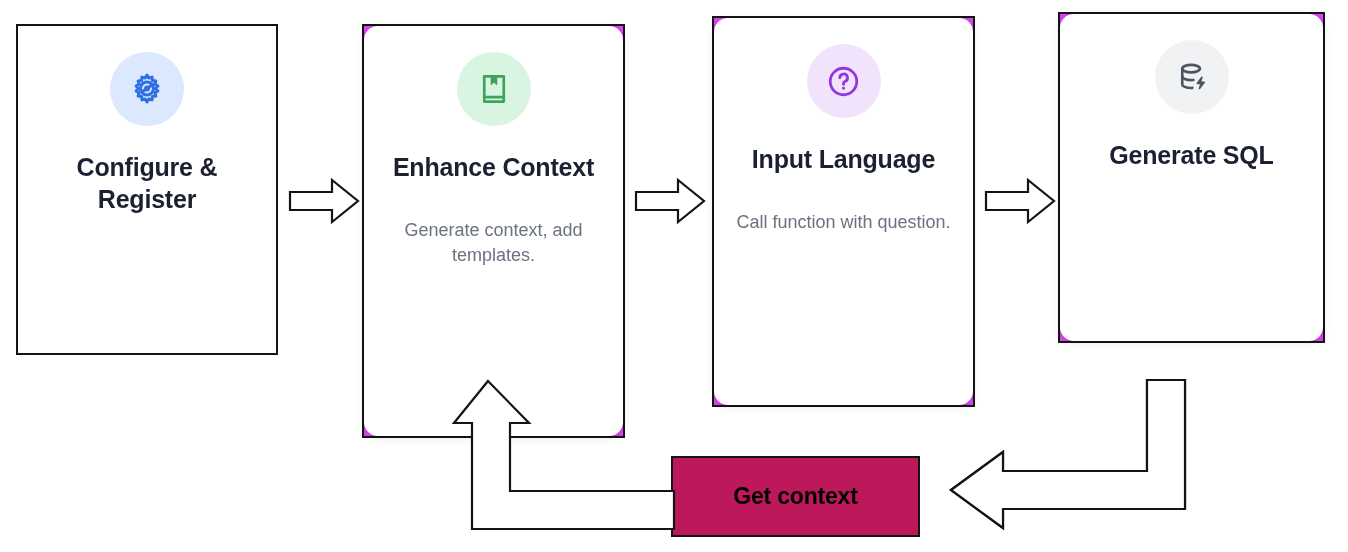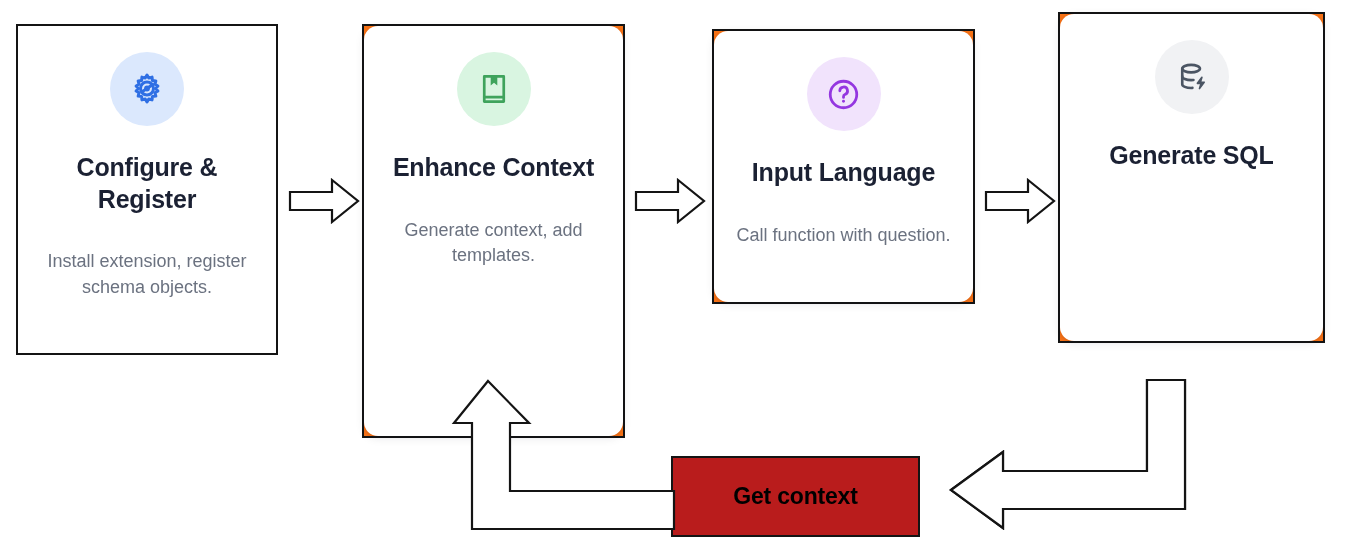--- a/index.html
+++ b/index.html
@@ -16,21 +16,21 @@
     height: 552px;
     background: #ffffff;
     overflow: hidden;
   }
 
   
   .card-outer {
     position: absolute;
     box-sizing: border-box;
     border: 2px solid #141414;
-    background: #f97316;
+    background: #d946ef;
   }
   .card-inner {
     position: absolute;
     inset: 0;
     box-sizing: border-box;
     background: #ffffff;
     border-radius: 14px;
     box-shadow: 0 2px 10px rgba(17, 24, 39, 0.10),
                 0 1px 3px rgba(17, 24, 39, 0.08);
     display: flex;
@@ -83,21 +83,21 @@
     stroke: #141414;
     stroke-width: 2.2;
     stroke-linejoin: miter;
   }
 
   
   .ctx-box {
     position: absolute;
     box-sizing: border-box;
     border: 2.5px solid #141414;
-    background: #b91c1c;
+    background: #be185d;
     display: flex;
     align-items: center;
     justify-content: center;
   }
   .ctx-label {
     font-size: 23px;
     font-weight: bold;
     color: #000000;
     letter-spacing: -0.2px;
   }
@@ -115,21 +115,20 @@
                    18.9 13.3 17 14.4 17.6 16.5 15.4 16.7 15.2 18.9 13.1 18.3 12 20.2
                    10.9 18.3 8.8 18.9 8.6 16.7 6.4 16.5 7 14.4 5.1 13.3 6.6 11.7
                    5.1 10.1 7 9 6.4 6.9 8.6 6.7 8.8 4.5 10.9 5.1 Z"></path>
           <circle cx="12" cy="11.7" r="4.1"></circle>
           <path d="M12 11.7 15.6 9.1"></path>
           <path d="M12 11.7 9.1 13.6"></path>
           <circle cx="12" cy="11.7" r="0.9" fill="#2f6fe4"></circle>
         </svg>
       </div>
       <div class="card-title">Configure &amp; Register</div>
-      <div class="card-desc">Install extension, register schema objects.</div>
     </div>
   </div>
 
   <svg class="arrow-svg" style="left:288px; top:178px; width:72px; height:46px;" viewBox="0 0 72 46">
     <polygon class="arrow-shape" points="2,14 44,14 44,2 70,23 44,44 44,32 2,32"></polygon>
   </svg>
 
   <div class="card-outer" style="left:362px; top:24px; width:263px; height:414px;">
     <div class="card-inner">
       <div class="icon-circle" style="background:#d9f5e1;">
@@ -141,21 +140,21 @@
       </div>
       <div class="card-title">Enhance Context</div>
       <div class="card-desc">Generate context, add templates.</div>
     </div>
   </div>
 
   <svg class="arrow-svg" style="left:634px; top:178px; width:72px; height:46px;" viewBox="0 0 72 46">
     <polygon class="arrow-shape" points="2,14 44,14 44,2 70,23 44,44 44,32 2,32"></polygon>
   </svg>
 
-  <div class="card-outer" style="left:712px; top:29px; width:263px; height:275px;">
+  <div class="card-outer" style="left:712px; top:16px; width:263px; height:391px;">
     <div class="card-inner">
       <div class="icon-circle" style="background:#f1e3fc;">
         <svg width="37" height="37" viewBox="0 0 24 24" fill="none" stroke="#9436e0" stroke-width="1.8" stroke-linecap="round" stroke-linejoin="round">
           <circle cx="12" cy="12" r="8.6"></circle>
           <path d="M9.6 9.6a2.5 2.5 0 1 1 3.3 2.4c-.6.25-.9.8-.9 1.45v.45"></path>
           <circle cx="12" cy="16.4" r="0.95" fill="#9436e0" stroke="none"></circle>
         </svg>
       </div>
       <div class="card-title">Input Language</div>
       <div class="card-desc">Call function with question.</div>

